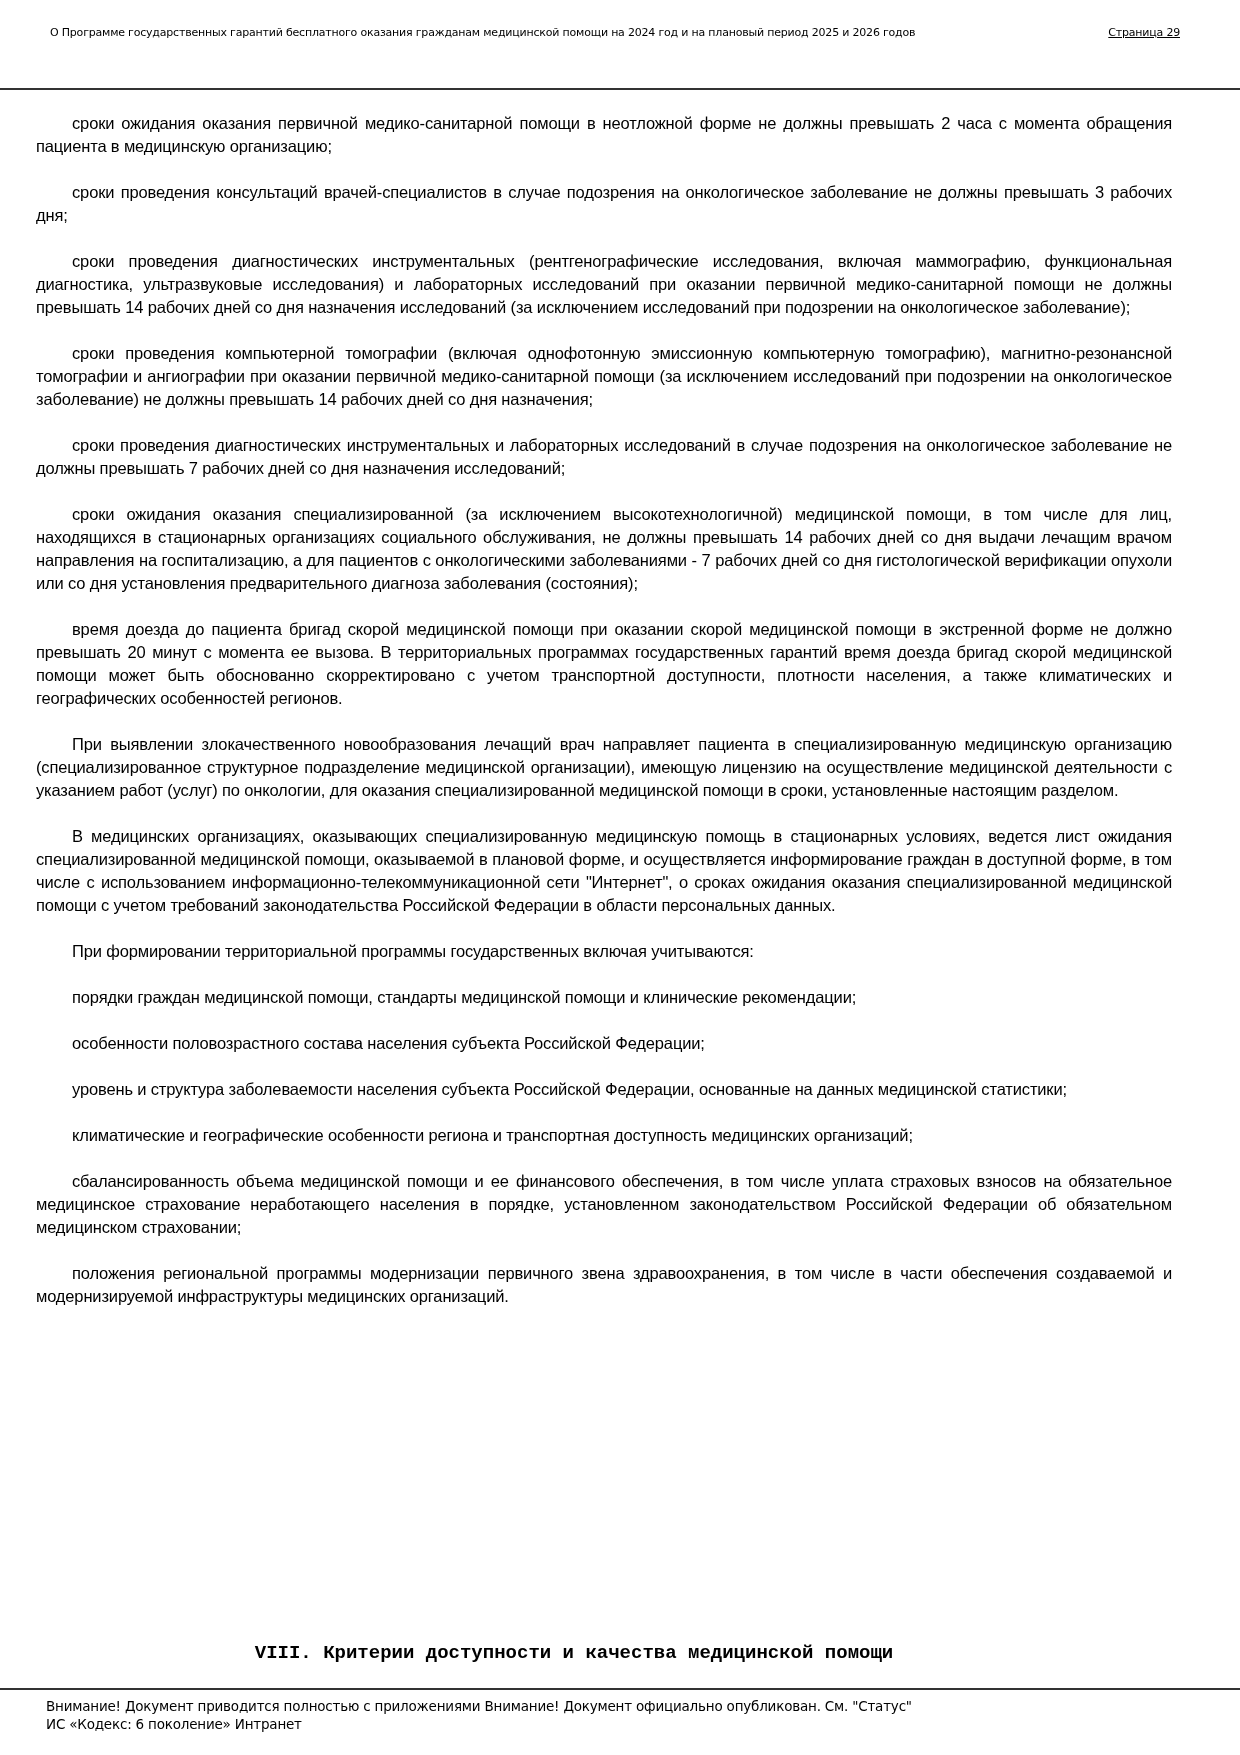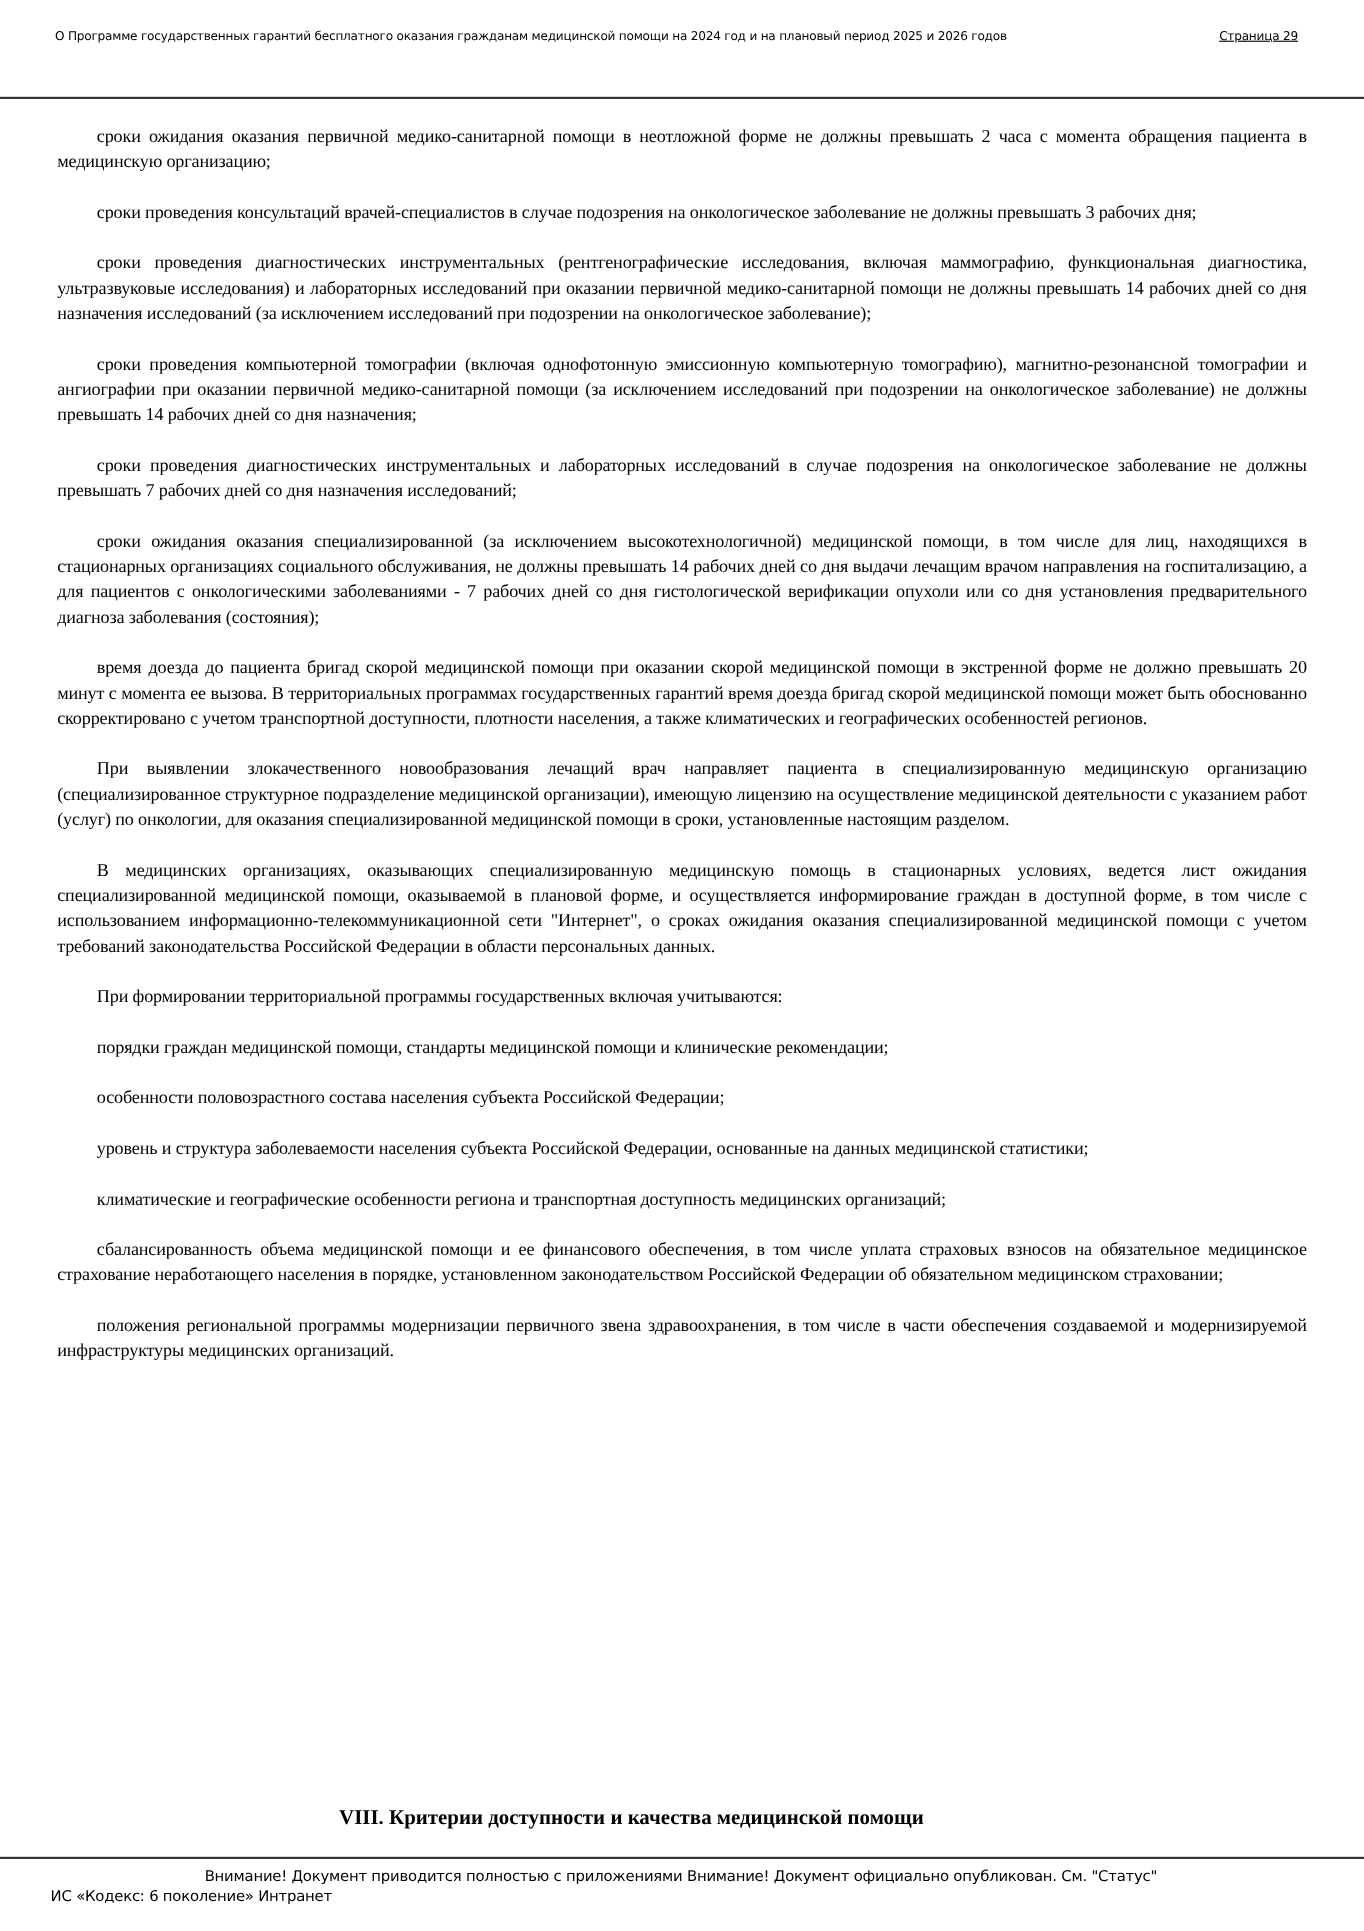--- a/index.html
+++ b/index.html
@@ -39,40 +39,40 @@
     .header-rule {
       position: absolute;
       left: 0;
       top: 88px;
       width: 1240px;
       height: 2px;
       background: #333333;
     }
     .content {
       position: absolute;
-      left: 52px;
+      left: 36px;
       top: 112px;
       width: 1136px;
-      font-family: Liberation Serif, serif;
+      font-family: Liberation Sans, sans-serif;
       font-size: 16.5px;
       line-height: 23px;
       letter-spacing: -0.15px;
     }
     .content p {
       margin: 0 0 23px 0;
       text-align: justify;
       text-indent: 36px;
     }
     .section-title {
       position: absolute;
       left: 0;
       top: 1641px;
       width: 1148px;
       text-align: center;
-      font-family: Liberation Serif, serif;
+      font-family: Liberation Mono, monospace;
       font-weight: bold;
       font-size: 19px;
       line-height: 24px;
     }
     .footer-rule {
       position: absolute;
       left: 0;
       top: 1688px;
       width: 1240px;
       height: 2px;
@@ -82,21 +82,21 @@
       position: absolute;
       left: 46px;
       top: 1697px;
       width: 1146px;
       font-family: "DejaVu Sans", sans-serif;
       font-size: 13.5px;
       line-height: 18px;
       letter-spacing: -0.2px;
     }
     .footer-notice {
-      text-align: center;
+      text-align: left;
     }
   </style>
 </head>
 <body>
 
 <div class="header">
   <div class="header-title">О Программе государственных гарантий бесплатного оказания гражданам медицинской помощи на 2024 год и на плановый период 2025 и 2026 годов</div>
   <div class="header-page">Страница 29</div>
 </div>
 <div class="header-rule"></div>

